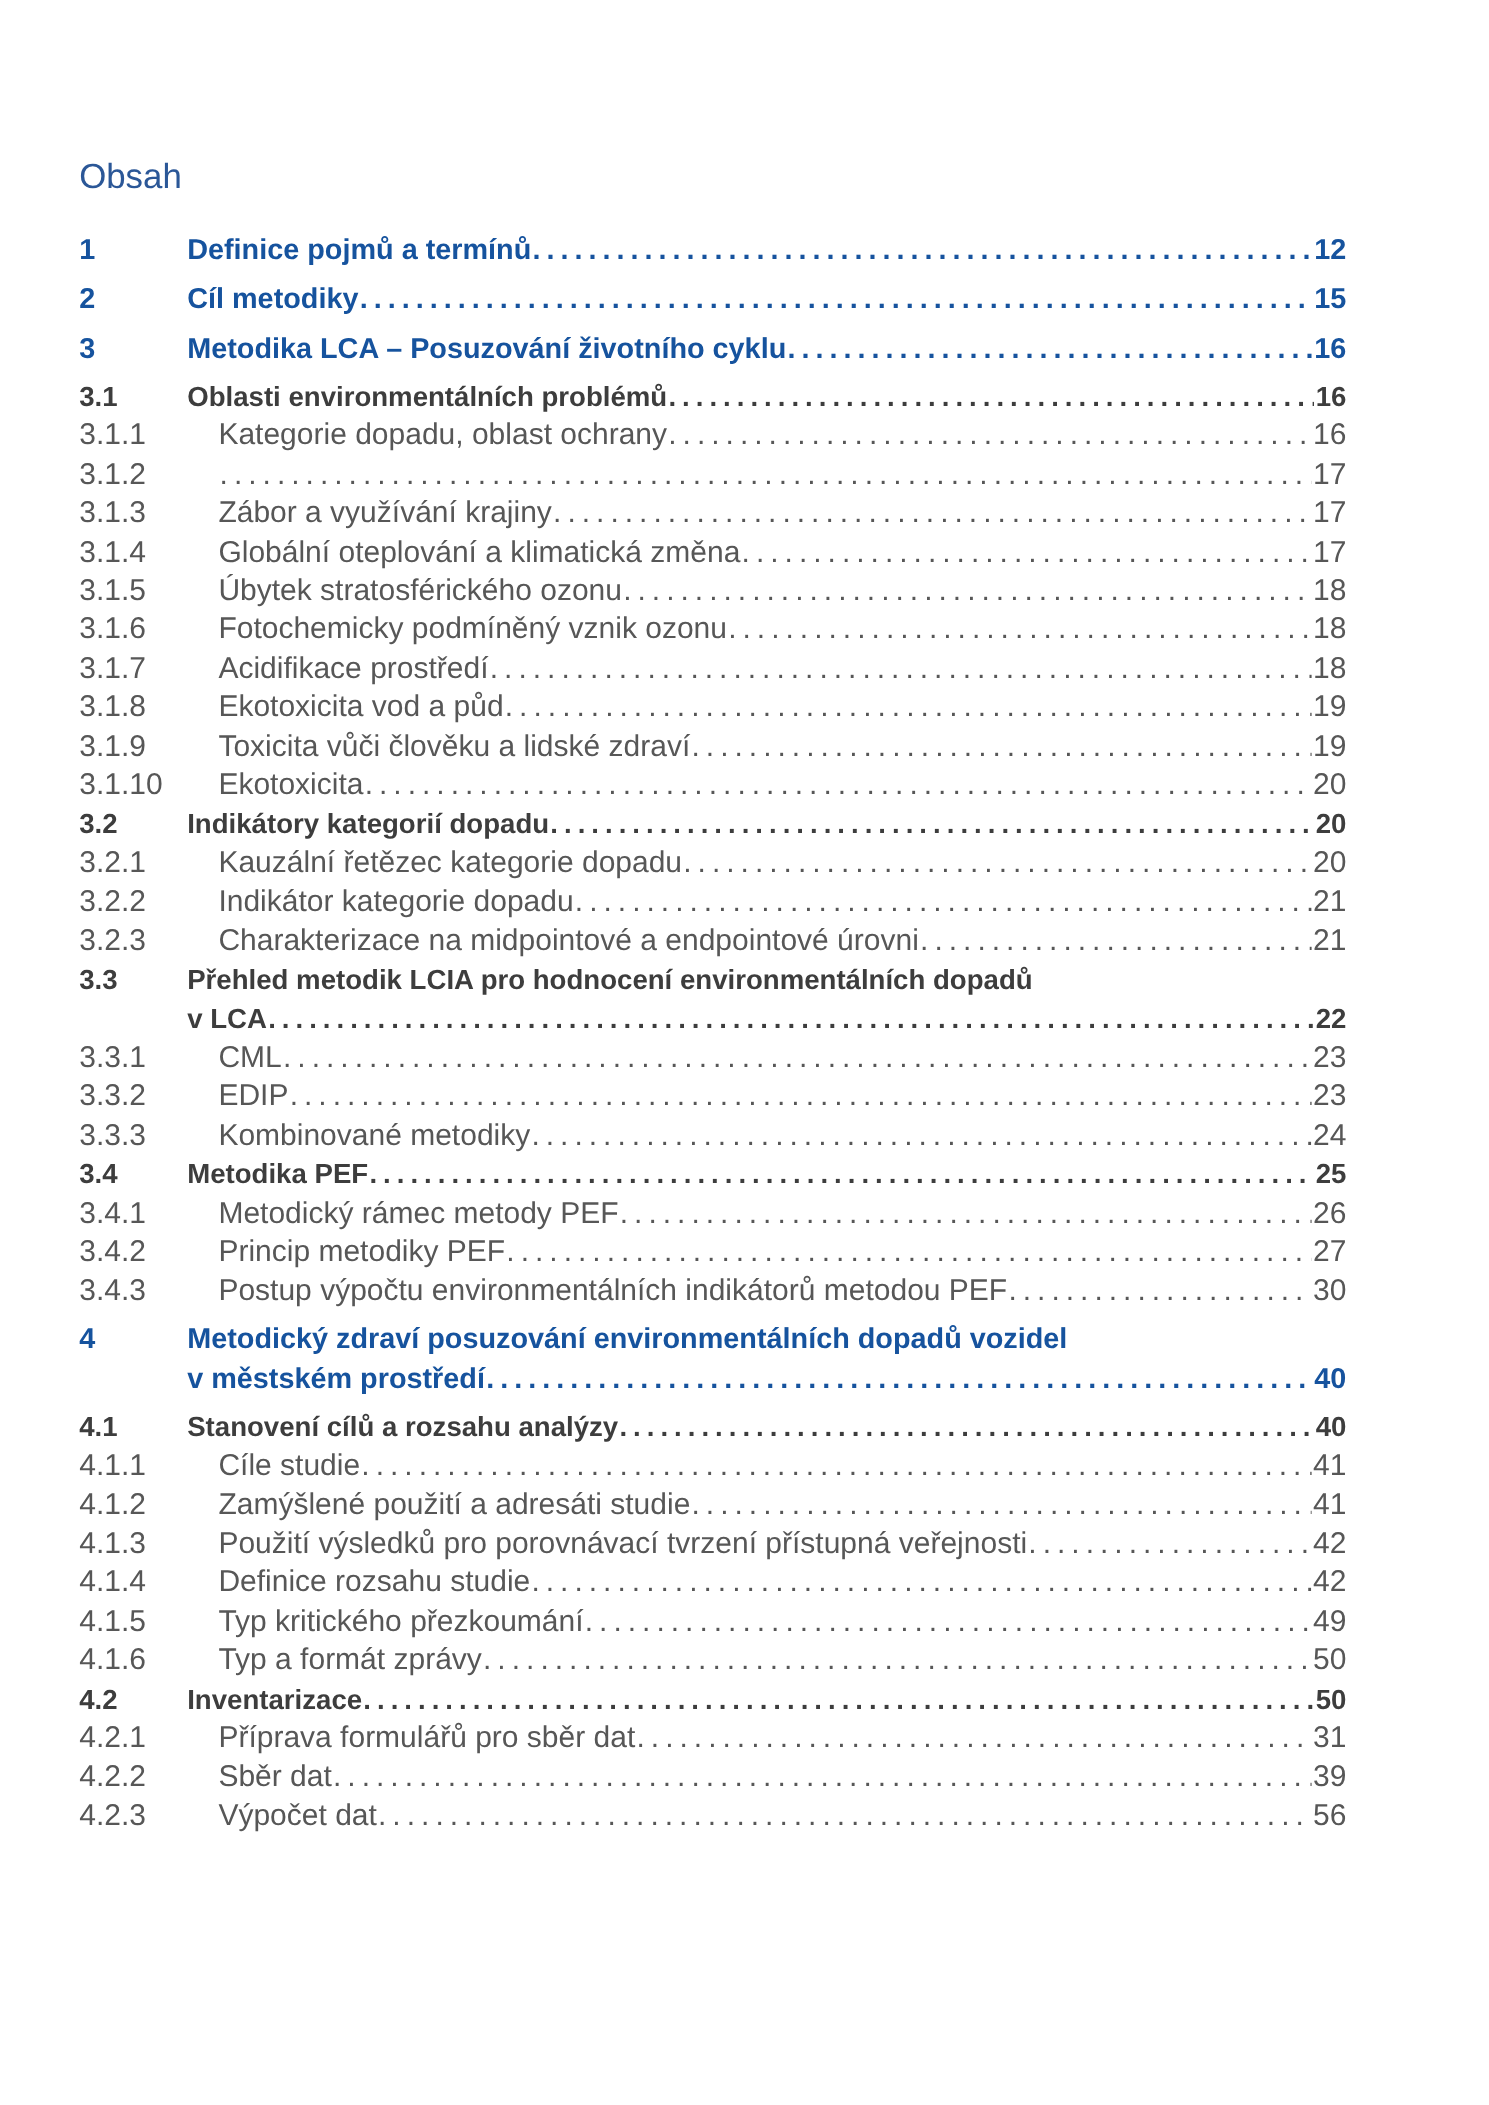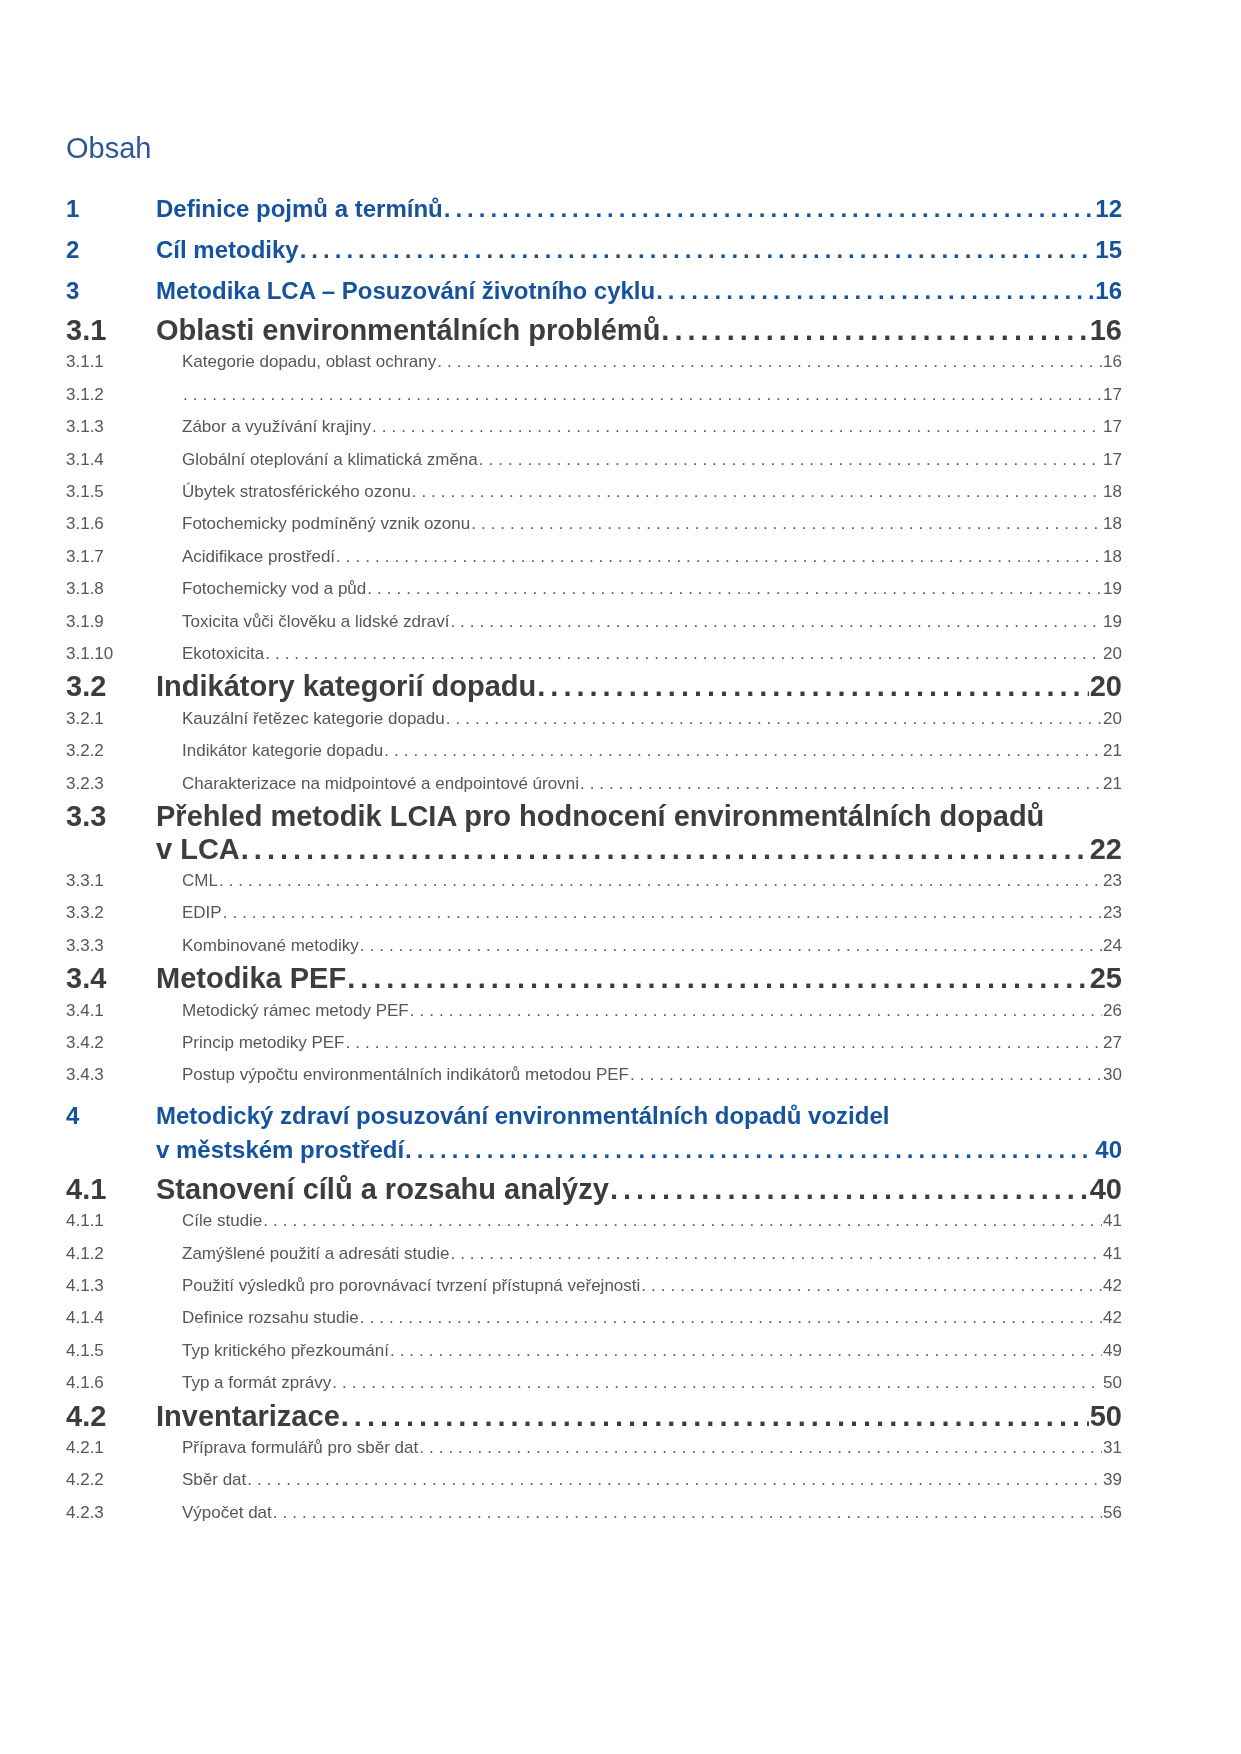--- a/index.html
+++ b/index.html
@@ -46,27 +46,27 @@
     color: #16539e;
     font-weight: 700;
     font-size: 24px;
     line-height: 34px;
     margin-top: 7px;
     margin-bottom: 6px;
   }
   .row.lvl2 {
     color: #3d3d3d;
     font-weight: 700;
-    font-size: 29px;
+    font-size: 23px;
     line-height: 32.4px;
   }
   .row.lvl3 {
     color: #575757;
     font-weight: 400;
-    font-size: 17px;
+    font-size: 25px;
     line-height: 32.4px;
   }
 </style>
 </head>
 <body>
 
 <div class="page">
   <h1 class="toc-heading">Obsah</h1>
   <div class="toc" id="toc">
       <div class="row lvl1">
@@ -175,21 +175,21 @@
             <span class="title">Acidifikace prostředí</span>
             <span class="dots"></span>
             <span class="pg">18</span>
           </span>
         </span>
       </div>
       <div class="row lvl3">
         <span class="num">3.1.8</span>
         <span class="body">
           <span class="line">
-            <span class="title">Fotochemicky vod a půd</span>
+            <span class="title">Ekotoxicita vod a půd</span>
             <span class="dots"></span>
             <span class="pg">19</span>
           </span>
         </span>
       </div>
       <div class="row lvl3">
         <span class="num">3.1.9</span>
         <span class="body">
           <span class="line">
             <span class="title">Toxicita vůči člověku a lidské zdraví</span>

